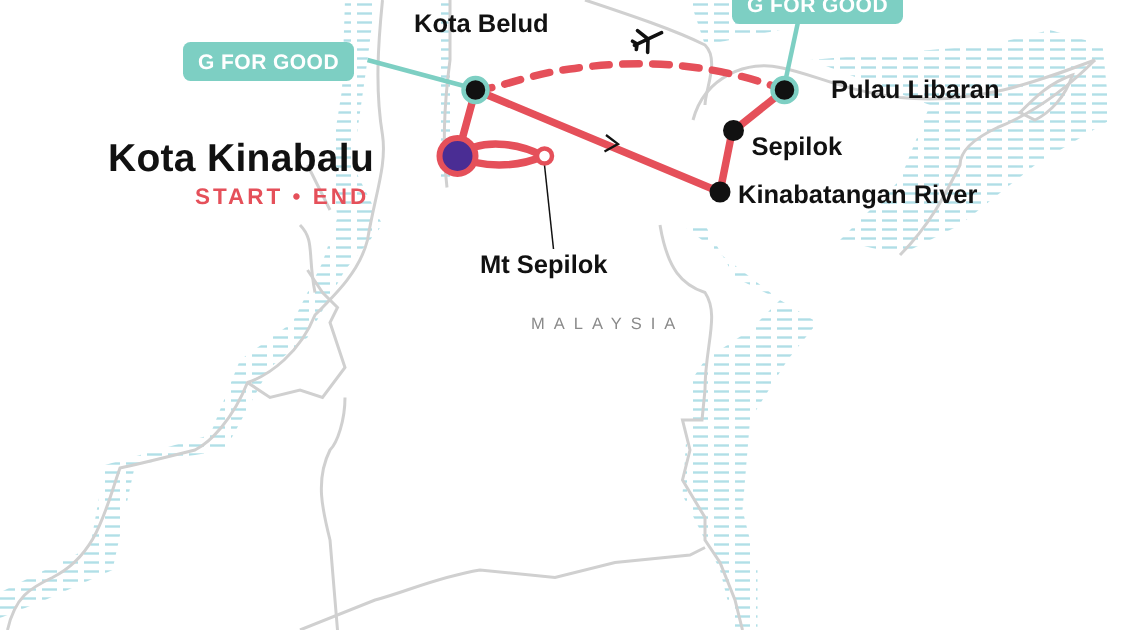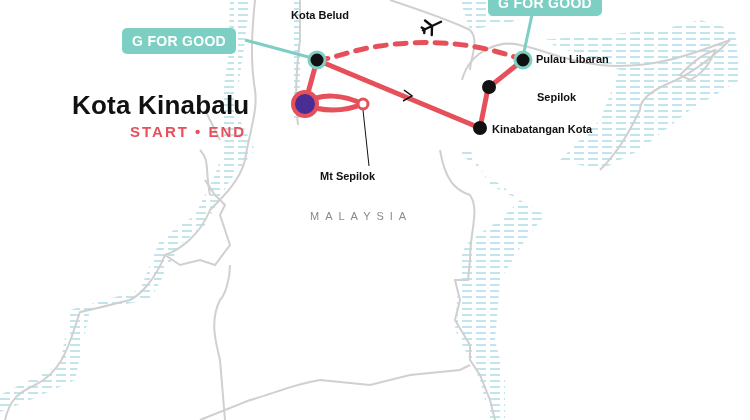--- a/index.html
+++ b/index.html
@@ -1,21 +1,21 @@
 <!DOCTYPE html>
 <html><head>
 <meta charset="utf-8">
 <style>
   html, body { margin: 0; padding: 0; background: #ffffff; }
   body { width: 750px; height: 420px; overflow: hidden; position: relative; font-family: "Liberation Sans", "DejaVu Sans", sans-serif; }
   #map { position: absolute; left: 0; top: 0; width: 750px; height: 420px; }
-  .label { position: absolute; color: #111111; font-weight: bold; font-size: 11px; line-height: 17px; white-space: nowrap; }
+  .label { position: absolute; color: #111111; font-weight: bold; font-size: 17px; line-height: 17px; white-space: nowrap; }
   .big-label { position: absolute; font-weight: bold; font-size: 26px; color: #111; letter-spacing: 0.2px; white-space: nowrap; }
   .sub-label { position: absolute; font-weight: bold; font-size: 15px; color: #e5505a; letter-spacing: 2px; white-space: nowrap; }
-  .country { position: absolute; font-size: 11px; color: #8a8a8a; letter-spacing: 6px; white-space: nowrap; }
+  .country { position: absolute; font-size: 11px; color: #8a8a8a; letter-spacing: 6px; white-space: nowrap; margin-left: 44px; }
   .badge { position: absolute; background: #7dcfc3; color: #ffffff; font-weight: bold; font-size: 14px; border-radius: 5px; padding: 0 10px; height: 26px; line-height: 26px; white-space: nowrap; letter-spacing: 0.3px; }
 </style>
 </head>
 <body>
 
 <svg id="map" viewBox="0 0 750 420" xmlns="http://www.w3.org/2000/svg">
   <defs>
     <pattern id="hatch" width="14" height="6" patternUnits="userSpaceOnUse">
       <line x1="0" y1="3" x2="10" y2="3" stroke="#a8dbe4" stroke-width="1.6"></line>
     </pattern>
@@ -70,21 +70,21 @@
   <circle cx="363" cy="104" r="5" fill="#fff" stroke="#e5505a" stroke-width="3"></circle>
   <circle cx="305" cy="104" r="12" fill="#4a2d94" stroke="#e5505a" stroke-width="4"></circle>
 </svg>
 
 <div class="badge" style="left:122px; top:28px;">G FOR GOOD</div>
 <div class="badge" style="left:488px; top:-10px;">G FOR GOOD</div>
 
 <div class="label" style="left:276px; top:7px; text-align:center; width:88px;">
   <div>Kota Belud</div>
 </div>
-<div class="label" style="left:536px; top:51px;">Pulau Libaran</div>
-<div class="label" style="left:501px; top:89px;margin-left:36px;">Sepilok</div>
-<div class="label" style="left:492px; top:121px;">Kinabatangan Kota</div>
+<div class="label" style="left:554px; top:51px;">Pulau Libaran</div>
+<div class="label" style="left:501px; top:89px;">Sepilok</div>
+<div class="label" style="left:492px; top:121px;">Kinabatangan River</div>
 <div class="label" style="left:320px; top:168px;">Mt Sepilok</div>
 
 <div class="big-label" style="left:72px; top:90px;">Kota Kinabalu</div>
 <div class="sub-label" style="left:130px; top:123px;">START • END</div>
 
 <div class="country" style="left:310px; top:210px;">MALAYSIA</div>
 
 </body></html>

